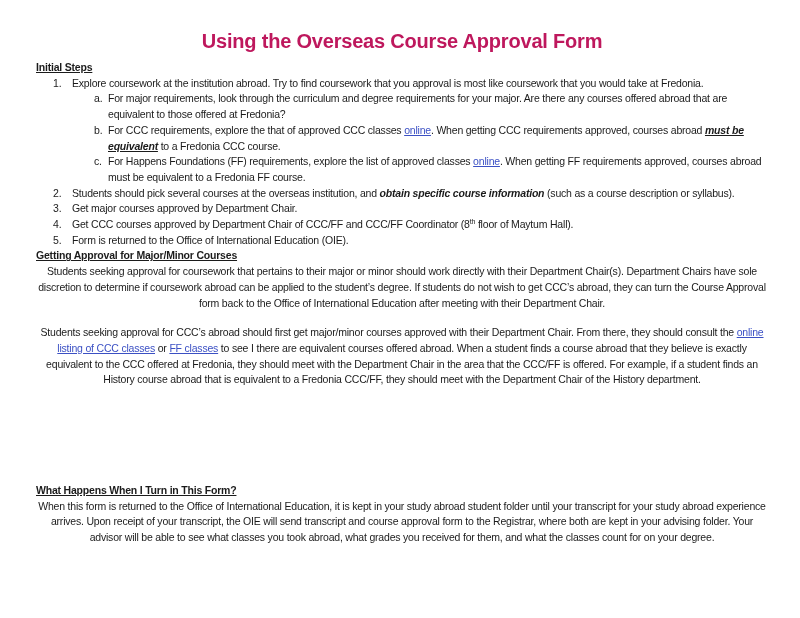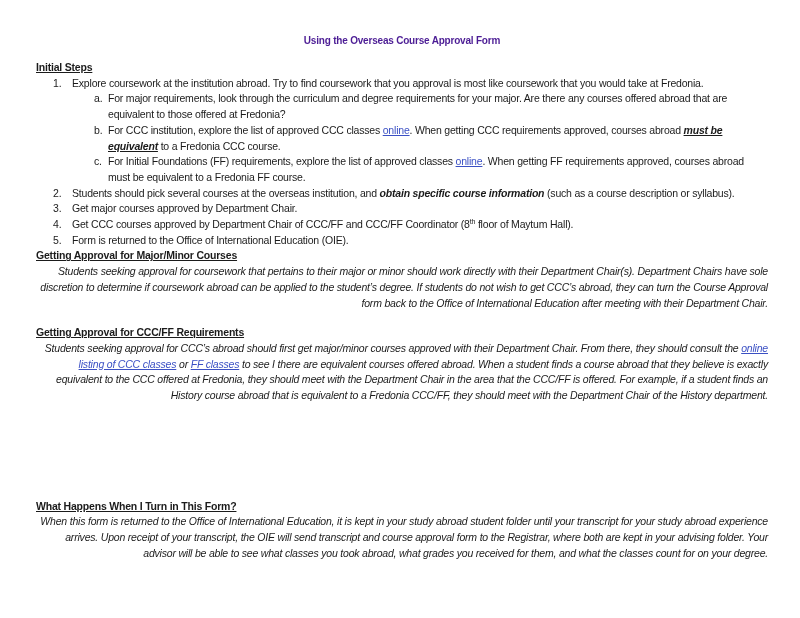--- a/index.html
+++ b/index.html
@@ -12,23 +12,23 @@
     font-size: 10.5px;
     letter-spacing: -0.2px;
     line-height: 15.7px;
     overflow: hidden;
   }
   .page { padding: 29px 32px 0 36px; }
 
   .title {
     text-align: center;
     font-weight: bold;
-    font-size: 10px;
+    font-size: 20px;
     line-height: 24px;
-    color: #4c1d95;
+    color: #be185d;
     letter-spacing: -0.2px;
     margin-bottom: 7px;
   }
   .heading {
     font-weight: bold;
     text-decoration: underline;
   }
   .row { display: flex; }
   .row .mk { flex: 0 0 19px; margin-left: 17px; }
   .row.l2 .mk { flex: 0 0 14px; margin-left: 58px; }
@@ -40,21 +40,21 @@
     margin-top: 44px;
   }
   .biu { font-weight: bold; font-style: italic; text-decoration: underline; }
   .bi  { font-weight: bold; font-style: italic; text-align: right; }
   .redline { color: #C52222; font-weight: bold; font-style: italic; }
   sup { font-size: 7px; vertical-align: super; line-height: 0; }
 
   .sec-mm { }
   .sec-cf { margin-top: 14px; }
   .sec-ti { margin-top: 95px; }
-  .para { text-align: right; font-style: italic; }
+  .para { text-align: center; }
 </style>
 </head>
 <body>
 
 <div class="page">
 
   <div class="title">Using the Overseas Course Approval Form</div>
 
   <div class="heading">Initial Steps</div>
 
@@ -63,26 +63,26 @@
     <span class="bd">Explore coursework at the institution abroad.  Try to find coursework that you approval is most like coursework that you would take at Fredonia.</span>
   </div>
 
   <div class="row l2">
     <span class="mk">a.</span>
     <span class="bd">For major requirements, look through the curriculum and degree requirements for your major.  Are there any courses offered abroad that are equivalent to those offered at Fredonia?</span>
   </div>
 
   <div class="row l2">
     <span class="mk">b.</span>
-    <span class="bd"><span>For CCC institution, explore the list of approved CCC classes </span><a class="doclink">online</a><span>.  When getting CCC requirements approved, courses abroad </span><span class="biu">must be equivalent</span><span> to a Fredonia CCC course.</span></span>
+    <span class="bd"><span>For CCC requirements, explore the that of approved CCC classes </span><a class="doclink">online</a><span>.  When getting CCC requirements approved, courses abroad </span><span class="biu">must be equivalent</span><span> to a Fredonia CCC course.</span></span>
   </div>
 
   <div class="row l2">
     <span class="mk">c.</span>
-    <span class="bd"><span>For Initial Foundations (FF) requirements, explore the list of approved classes </span><a class="doclink">online</a><span>. When getting FF requirements approved, courses abroad must be equivalent to a Fredonia FF course.</span></span>
+    <span class="bd"><span>For Happens Foundations (FF) requirements, explore the list of approved classes </span><a class="doclink">online</a><span>. When getting FF requirements approved, courses abroad must be equivalent to a Fredonia FF course.</span></span>
   </div>
 
   <div class="row l1">
     <span class="mk">2.</span>
     <span class="bd">
       <span>Students should pick several courses at the overseas institution, and </span><span class="bi">obtain specific course information</span><span> (such as a course description or syllabus).</span>
     </span>
   </div>
 
   <div class="row l1">
@@ -99,21 +99,20 @@
     <span class="mk">5.</span>
     <span class="bd">Form is returned to the Office of International Education (OIE).</span>
   </div>
 
   <div class="sec-mm">
     <div class="heading">Getting Approval for Major/Minor Courses</div>
     <div class="para">Students seeking approval for coursework that pertains to their major or minor should work directly with their Department Chair(s).  Department Chairs have sole discretion to determine if coursework abroad can be applied to the student’s degree.  If students do not wish to get CCC’s abroad, they can turn the Course Approval form back to the Office of International Education after meeting with their Department Chair.</div>
   </div>
 
   <div class="sec-cf">
-    <div class="heading">Getting Approval for CCC/FF Requirements</div>
     <div class="para"><span>Students seeking approval for CCC’s abroad should first get major/minor courses approved with their Department Chair.  From there, they should consult the </span><a class="doclink">online listing of CCC classes</a><span> or </span><a class="doclink">FF classes</a><span> to see I there are equivalent courses offered abroad.  When a student finds a course abroad that they believe is exactly equivalent to the CCC offered at Fredonia, they should meet with the Department Chair in the area that the CCC/FF is offered.  For example, if a student finds an History course abroad that is equivalent to a Fredonia CCC/FF, they should meet with the Department Chair of the History department.</span></div>
   </div>
 
   <div class="sec-ti">
     <div class="heading">What Happens When I Turn in This Form?</div>
     <div class="para">When this form is returned to the Office of International Education, it is kept in your study abroad student folder until your transcript for your study abroad experience arrives.  Upon receipt of your transcript, the OIE will send transcript and course approval form to the Registrar, where both are kept in your advising folder.  Your advisor will be able to see what classes you took abroad, what grades you received for them, and what the classes count for on your degree.</div>
   </div>
 
 </div>
 

